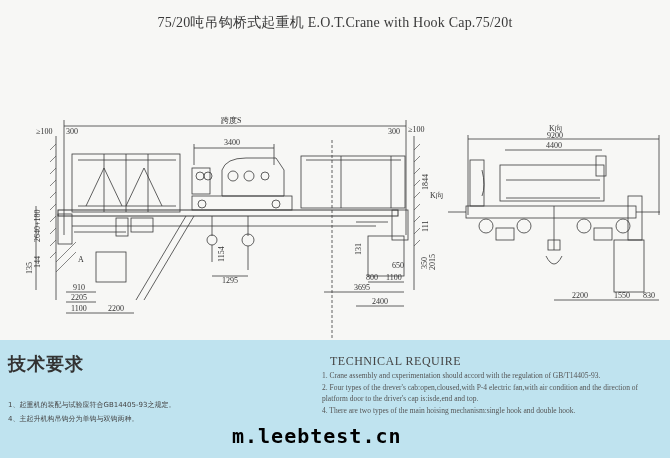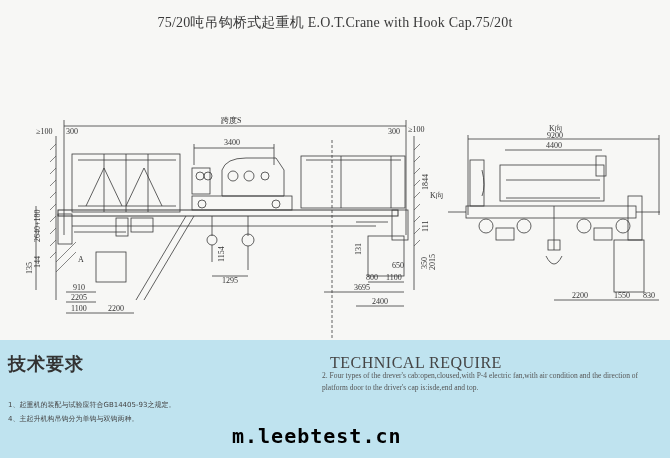--- a/index.html
+++ b/index.html
@@ -5,21 +5,21 @@
   html, body { margin:0; padding:0; }
   body { width:670px; height:458px; background:#f7f7f5; position:relative; overflow:hidden; font-family:"DejaVu Serif", serif; color:#333; }
   .title { position:absolute; left:0; top:14px; width:670px; text-align:center; font-family:"Liberation Serif", serif; font-size:14px; color:#3a3a3a; letter-spacing:0.2px; }
   .drawing { position:absolute; left:0; top:60px; width:670px; height:280px;margin-left:16px; }
   .drawing svg { width:670px; height:280px; }
   .dim { font-family:"Liberation Serif", serif; font-size:8px; fill:#333; }
   .panel { position:absolute; left:0; top:340px; width:670px; height:132px; background:#bfe3ef; }
   .cn-head { position:absolute; left:8px; top:12px; font-family:"DejaVu Sans", sans-serif; font-size:18px; font-weight:bold; color:#333; letter-spacing:1px; }
   .cn-list { position:absolute; left:8px; top:38px; width:300px; font-family:"DejaVu Sans", sans-serif; font-size:7px; line-height:14px; color:#444;margin-top:20px; }
   .cn-list div { white-space:normal; }
-  .en-head { position:absolute; left:330px; top:14px; font-family:"Liberation Serif", serif; font-size:16px; color:#444; letter-spacing:0.5px; }
+  .en-head { position:absolute; left:330px; top:14px; font-family:"Liberation Serif", serif; font-size:12px; color:#444; letter-spacing:0.5px; }
   .en-list { position:absolute; left:322px; top:30px; width:340px; font-family:"Liberation Serif", serif; font-size:7.5px; line-height:11.5px; color:#555; }
   .watermark { position:absolute; left:232px; top:84px; font-family:"DejaVu Sans Mono", monospace; font-weight:bold; font-size:20px; color:#000; letter-spacing:1px; }
 </style>
 </head>
 <body>
 
 <div class="title">75/20吨吊钩桥式起重机 E.O.T.Crane with Hook Cap.75/20t</div>
 
 <div class="drawing">
 <svg viewBox="0 60 670 280" xmlns="http://www.w3.org/2000/svg" stroke="#3a3a3a" fill="none" stroke-width="0.8">
@@ -195,16 +195,18 @@
 </div>
 
 <div class="panel">
   <div class="cn-head">技术要求</div>
   <div class="cn-list">
     <div>1、起重机的装配与试验应符合GB14405-93之规定。</div>
     <div>4、主起升机构吊钩分为单钩与双钩两种。</div>
   </div>
   <div class="en-head">TECHNICAL REQUIRE</div>
   <div class="en-list">
+    <div>1. Crane assembly and cxperimentation should accord with the regulation of GB/T14405-93.</div>
     <div>2. Four types of the drever's cab:open,cloused,with P-4 electric fan,with air condition and the direction of platform door to the driver's cap is:isde,end and top.</div>
+    <div>4. There are two types of the main hoising mechanism:single hook and double hook.</div>
   </div>
   <div class="watermark">m.leebtest.cn</div>
 </div>
 
 </body></html>

